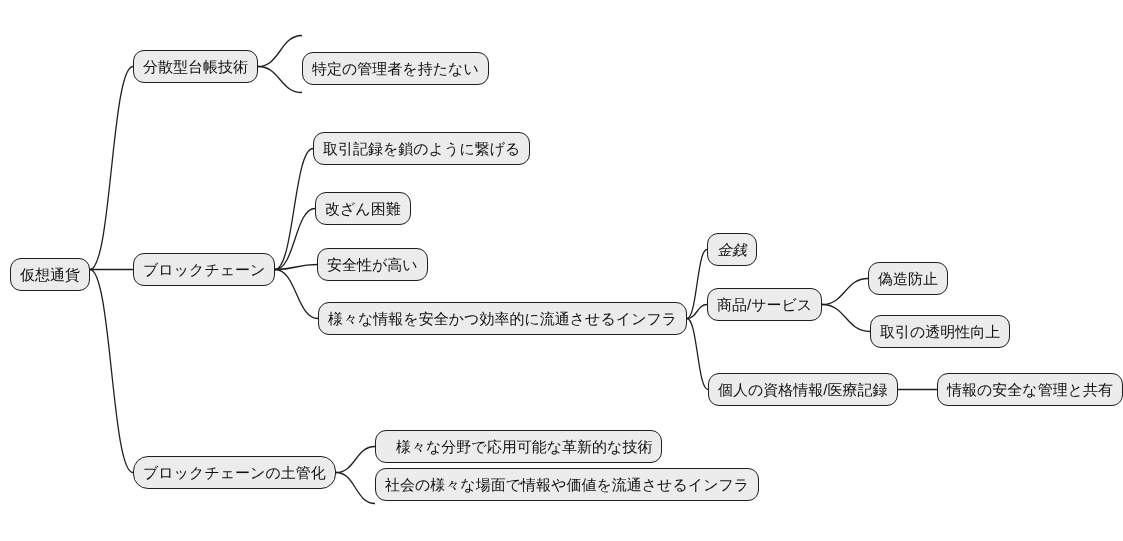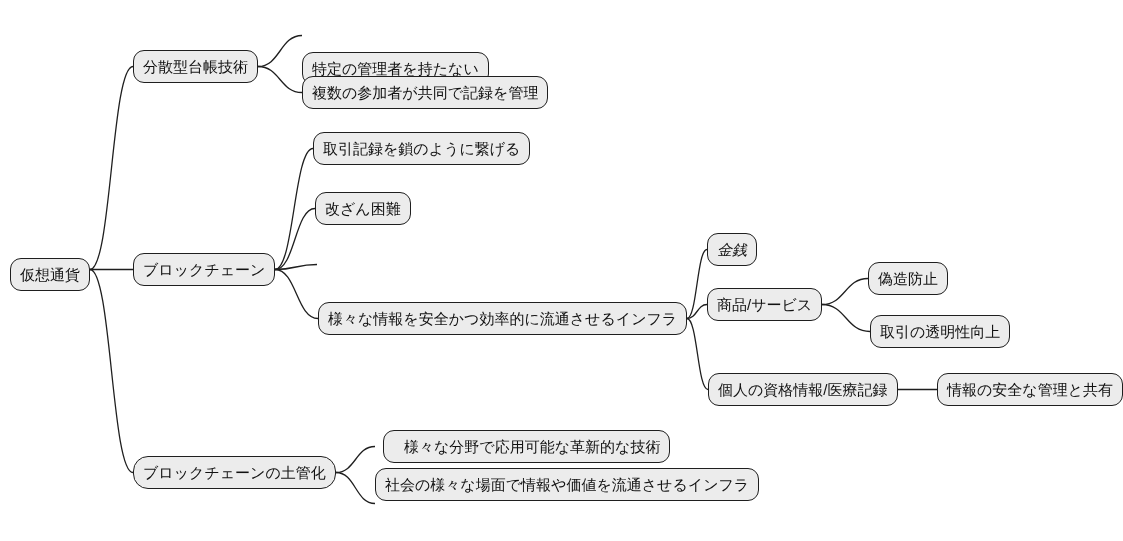--- a/index.html
+++ b/index.html
@@ -45,27 +45,27 @@
       <path d="M 687 318.5 C 697.5 318.5, 697.5 389.5, 708 389.5" fill="none" stroke="#1f1f1f" stroke-width="1.3"></path>
       <path d="M 898 389.5 C 917.5 389.5, 917.5 389.5, 937 389.5" fill="none" stroke="#1f1f1f" stroke-width="1.3"></path>
       <path d="M 90 269.5 C 111.5 269.5, 111.5 472.5, 133 472.5" fill="none" stroke="#1f1f1f" stroke-width="1.3"></path>
       <path d="M 336 472.5 C 355.5 472.5, 355.5 446.5, 375 446.5" fill="none" stroke="#1f1f1f" stroke-width="1.3"></path>
       <path d="M 336 472.5 C 355.5 472.5, 355.5 503.5, 375 503.5" fill="none" stroke="#1f1f1f" stroke-width="1.3"></path>
     </svg>
 
   <div class="node" style="left: 10px; top: 258px;">仮想通貨</div>
   <div class="node" style="left: 133px; top: 50px;">分散型台帳技術</div>
   <div class="node" style="left: 302px; top: 19px; margin-top: 33px;">特定の管理者を持たない</div>
-  <div class="node" style="left: 302px; top: 76px;">複数の参加者が共同で記録を管理</div>
   <div class="node" style="left: 133px; top: 253px;">ブロックチェーン</div>
   <div class="node" style="left: 313px; top: 132px;">取引記録を鎖のように繋げる</div>
   <div class="node" style="left: 315px; top: 192px;">改ざん困難</div>
+  <div class="node" style="left: 317px; top: 248px;">安全性が高い</div>
   <div class="node" style="left: 318px; top: 302px;">様々な情報を安全かつ効率的に流通させるインフラ</div>
   <div class="node" style="left: 707px; top: 233px; font-style: italic;">金銭</div>
   <div class="node" style="left: 707px; top: 288px;">商品/サービス</div>
   <div class="node" style="left: 868px; top: 262px;">偽造防止</div>
   <div class="node" style="left: 870px; top: 315px;">取引の透明性向上</div>
   <div class="node" style="left: 708px; top: 373px;">個人の資格情報/医療記録</div>
   <div class="node" style="left: 937px; top: 373px;">情報の安全な管理と共有</div>
   <div class="node" style="left: 133px; top: 456px; border-radius: 15px;">ブロックチェーンの土管化</div>
-  <div class="node" style="left: 383px; top: 430px; padding-left: 20px;">様々な分野で応用可能な革新的な技術</div>
+  <div class="node" style="left: 375px; top: 430px; padding-left: 20px;">様々な分野で応用可能な革新的な技術</div>
   <div class="node" style="left: 375px; top: 468px;">社会の様々な場面で情報や価値を流通させるインフラ</div>
 </div>
 
 </body></html>

